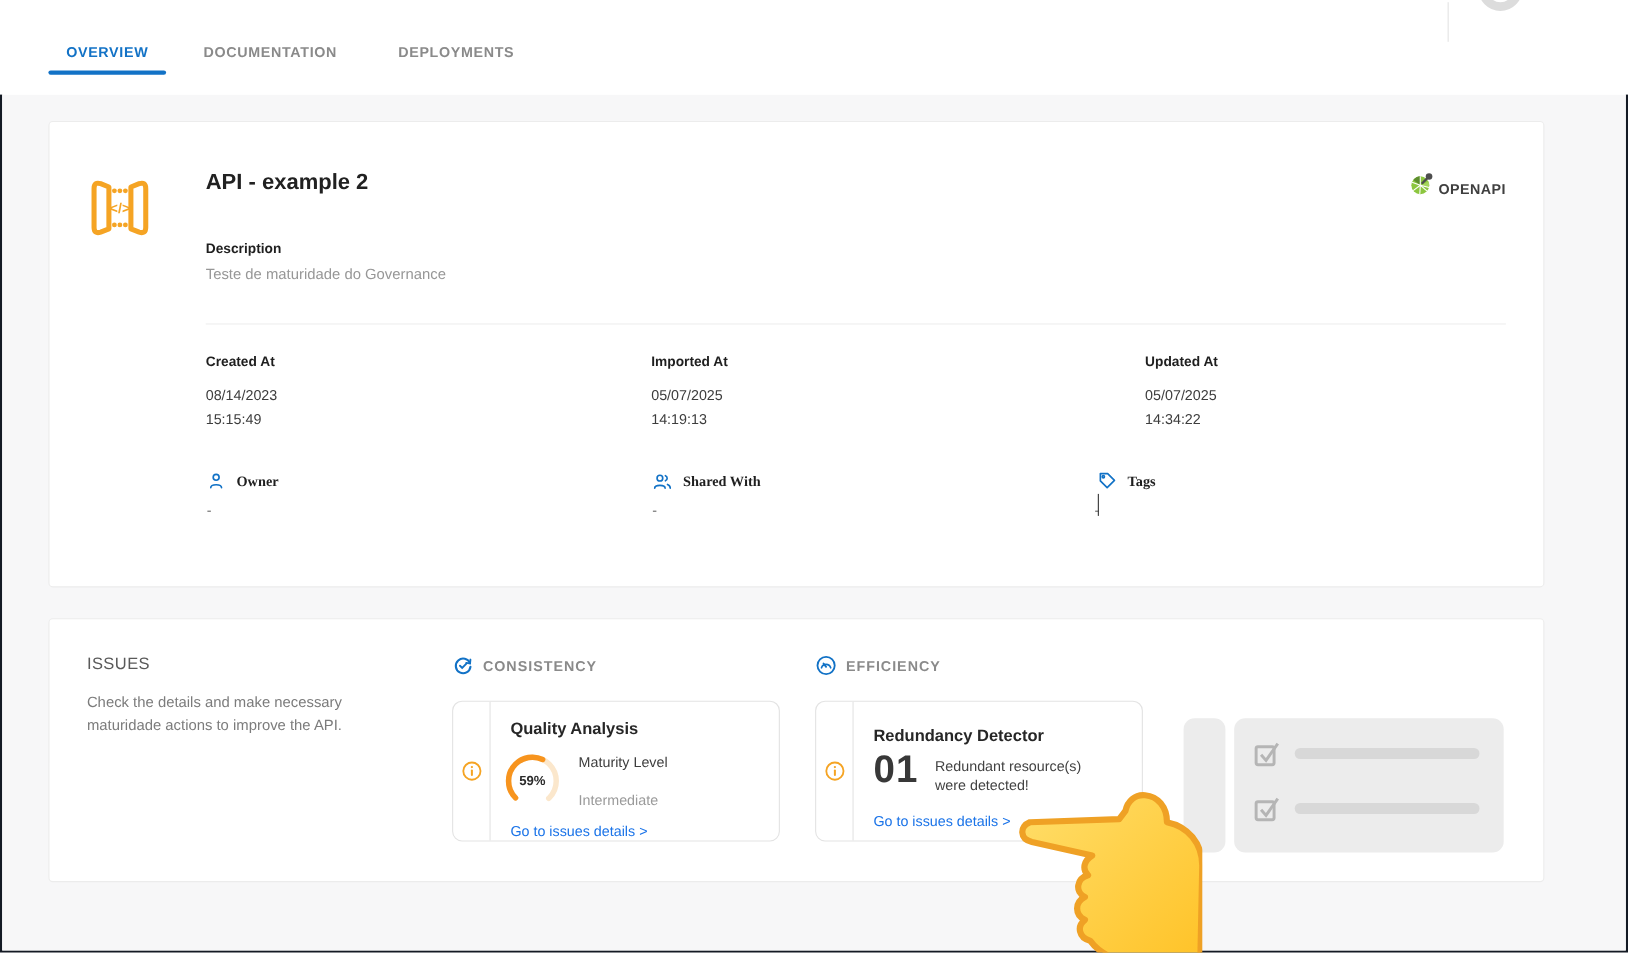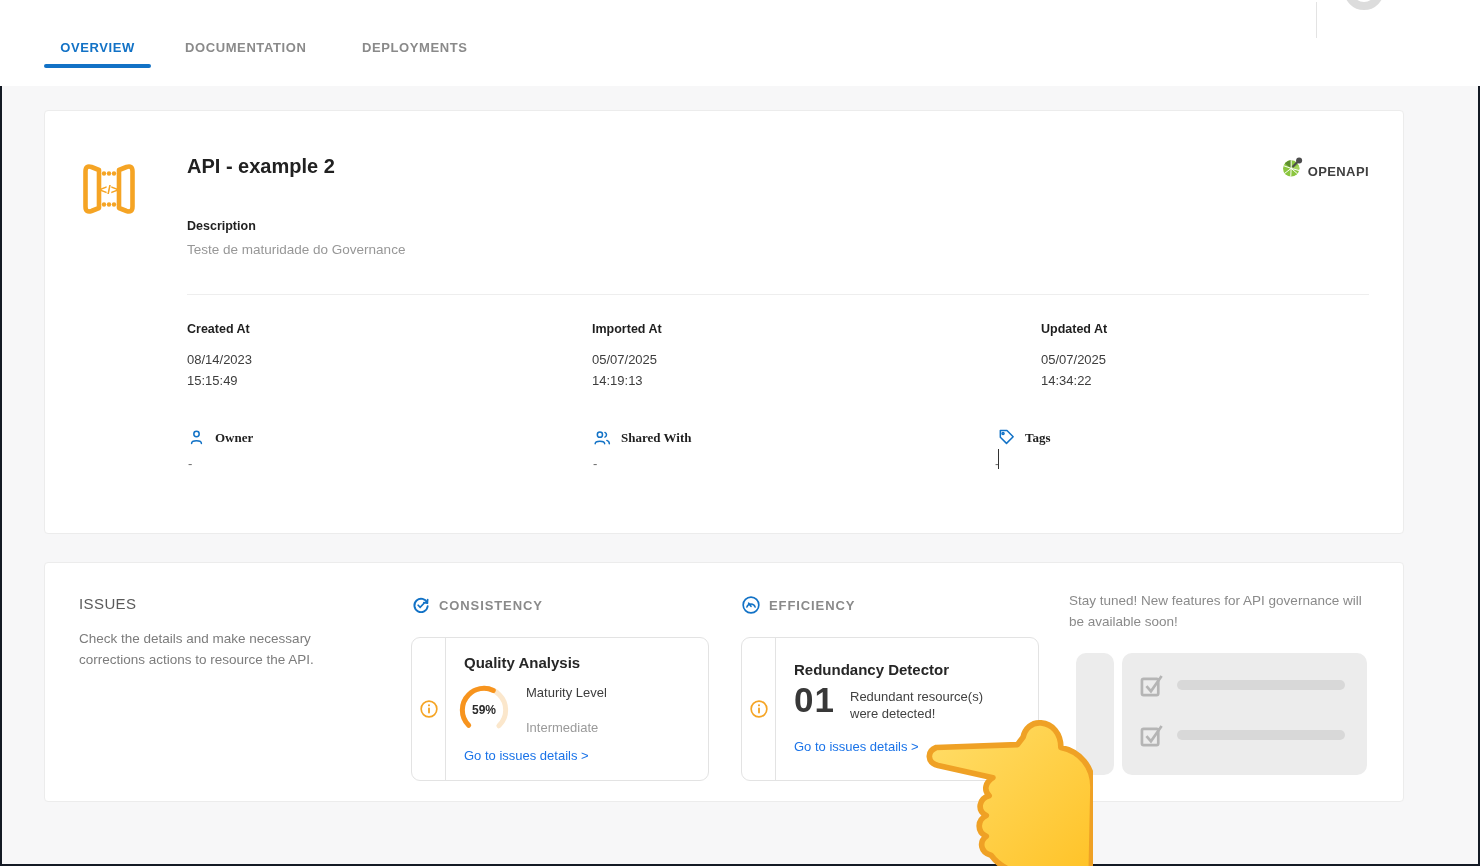--- a/index.html
+++ b/index.html
@@ -41,21 +41,21 @@
   .tags-caret { position:absolute; left:953px; top:338px; width:1px; height:20px; background:#333; }
 
   
   .issues-panel { left:44px; top:562px; width:1360px; height:240px; }
   .issues-title { position:absolute; left:34px; top:32px; font-size:15px; color:#5a5a5a; letter-spacing:.4px; }
   .issues-desc { position:absolute; left:34px; top:66px; width:258px; font-size:13.5px; color:#7c7c7c; line-height:1.55; }
   .section-header { position:absolute; top:32px; display:flex; align-items:center; gap:8px; }
   .section-header .s-label { font-size:13px; font-weight:bold; color:#8a8a8a; letter-spacing:.9px; }
   .sh-consistency { left:366px; } .sh-efficiency { left:696px; }
 
-  .metric-card { position:absolute; top:74px; width:298px; height:144px; background:#fff; border:1px solid #e3e3e3; border-radius:9px; display:flex; }
+  .metric-card { position:absolute; top:74px; width:298px; height:128px; background:#fff; border:1px solid #e3e3e3; border-radius:9px; display:flex; }
   .mc-quality { left:366px; } .mc-redundancy { left:696px; }
   .metric-strip { width:34px; border-right:1px solid #e3e3e3; display:flex; align-items:center; justify-content:center; flex:none; }
   .metric-body { position:relative; flex:1; }
   .metric-title { position:absolute; left:18px; font-size:15px; font-weight:bold; color:#262626; }
   .mc-quality .metric-title { top:16px; } .mc-redundancy .metric-title { top:23px; }
   .gauge-wrap { position:absolute; left:12px; top:46px; width:52px; height:52px; }
   .gauge-label { position:absolute; left:12px; top:46px; width:52px; height:52px; display:flex; align-items:center; justify-content:center; font-size:12px; font-weight:bold; color:#2b2b2b; }
   .gauge-texts { position:absolute; left:80px; top:46px; }
   .gauge-texts .g1 { font-size:13px; color:#3d3d3d; line-height:17px; }
   .gauge-texts .g2 { font-size:13px; color:#9a9a9a; line-height:17px;margin-top:18px; }
@@ -185,21 +185,21 @@
     </span>
     <span class="e-label">Tags</span>
   </div>
   <div class="entity-value" style="left:950px;">-</div>
   <div class="tags-caret"></div>
 </div>
 
 <div class="panel issues-panel">
 
   <div class="issues-title">ISSUES</div>
-  <div class="issues-desc">Check the details and make necessary corrections actions to resource the API.</div>
+  <div class="issues-desc">Check the details and make necessary maturidade actions to improve the API.</div>
 
   <div class="section-header sh-consistency">
     <span style="display:inline-flex;">
       <svg viewBox="0 0 24 24" width="20" height="20" fill="none" stroke="#1272C6" stroke-linecap="round">
         <path d="M19.5 9.5 A8 8 0 1 0 20 13.5" stroke-width="2.3"></path>
         <path d="M20 5.5 L19.6 9.7 L15.4 9.2" stroke-width="2"></path>
         <path d="M8.6 12.3 l2.4 2.4 l4.6 -4.8" stroke-width="2.1"></path>
       </svg>
     </span>
     <span class="s-label">CONSISTENCY</span>
@@ -254,21 +254,20 @@
       </span>
     </div>
     <div class="metric-body">
       <div class="metric-title">Redundancy Detector</div>
       <div class="red-count">01</div>
       <div class="red-msg">Redundant resource(s) were detected!</div>
       <div class="issues-link">Go to issues details &gt;</div>
     </div>
   </div>
 
-  <div class="teaser-text">Stay tuned! New features for API governance will be available soon!</div>
 
   <div class="placeholder-graphic">
     <div class="ph-strip"></div>
     <div class="ph-main">
       <div class="ph-row ph-row1">
         <span style="display:inline-flex;">
           <svg viewBox="0 0 24 24" width="27" height="27" fill="none" stroke="#b5b5b5" stroke-width="2.4">
             <rect x="3.5" y="7" width="14.5" height="14.5" rx="1.5"></rect>
             <path d="M7.5 13.5 l4 4.5 L21 4.5"></path>
           </svg>

